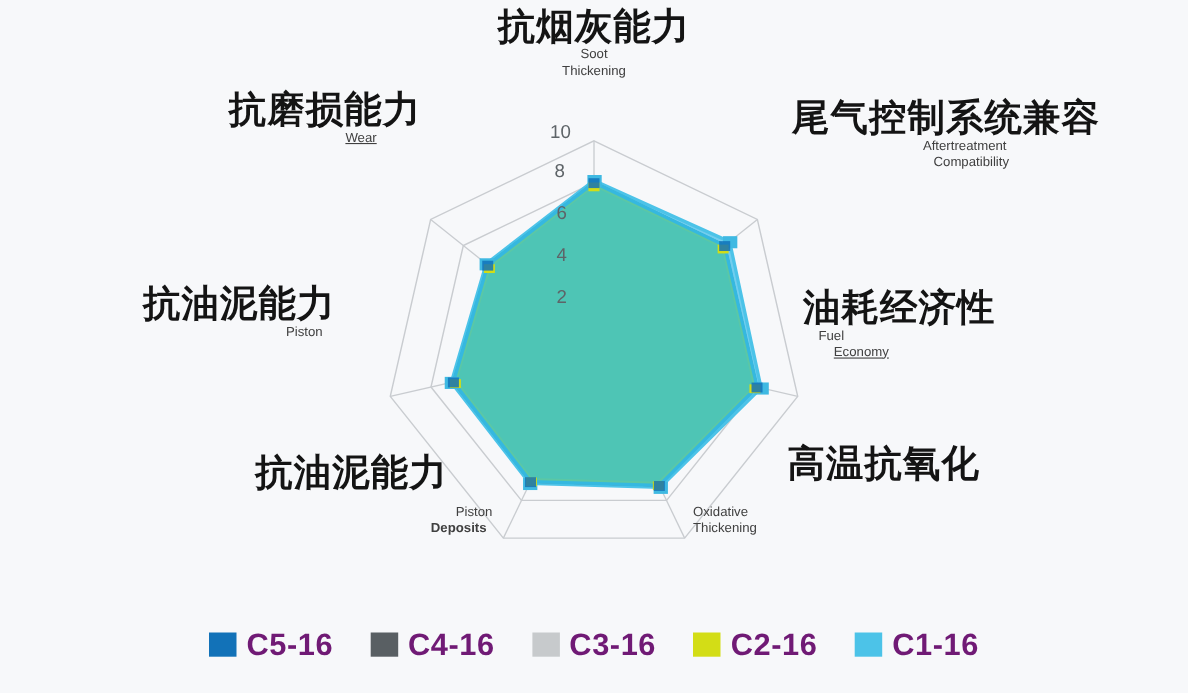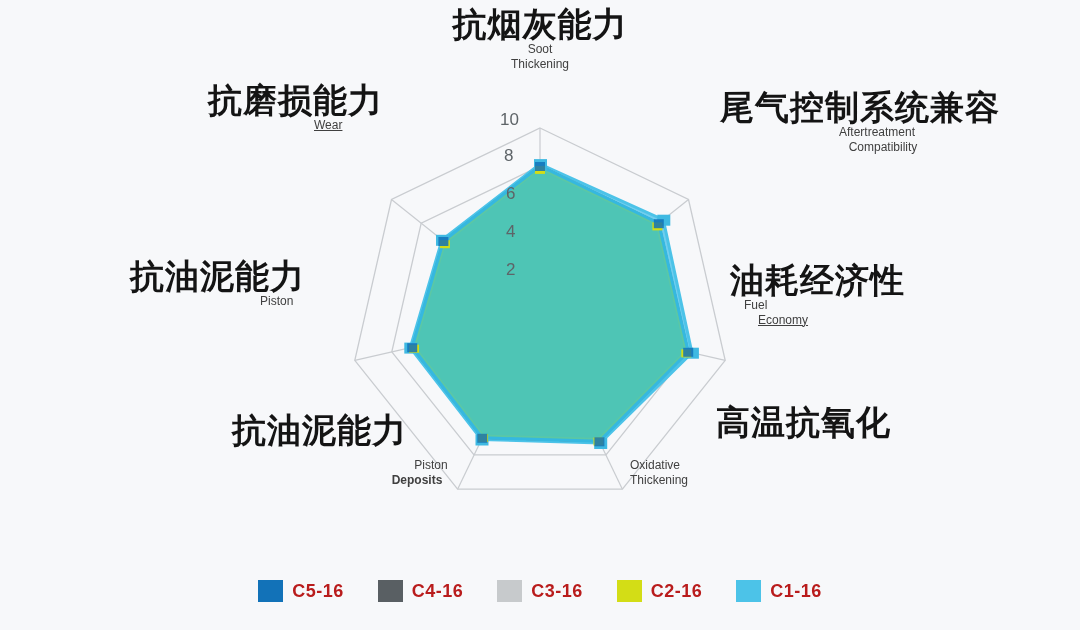--- a/index.html
+++ b/index.html
@@ -64,23 +64,23 @@
     display: flex;
     align-items: center;
     gap: 9px;
   }
   .legend-swatch {
     width: 25px;
     height: 22px;
     display: block;
   }
   .legend-text {
-    font-size: 18px;
+    font-size: 28px;
     font-weight: 700;
-    color: #b91c1c;
+    color: #701a75;
     letter-spacing: 0.5px;
     white-space: nowrap;
   }
 </style>
 </head>
 <body>
 
 <div id="chart-root">
 
   <svg id="radar-svg" viewBox="0 0 1080 630">

